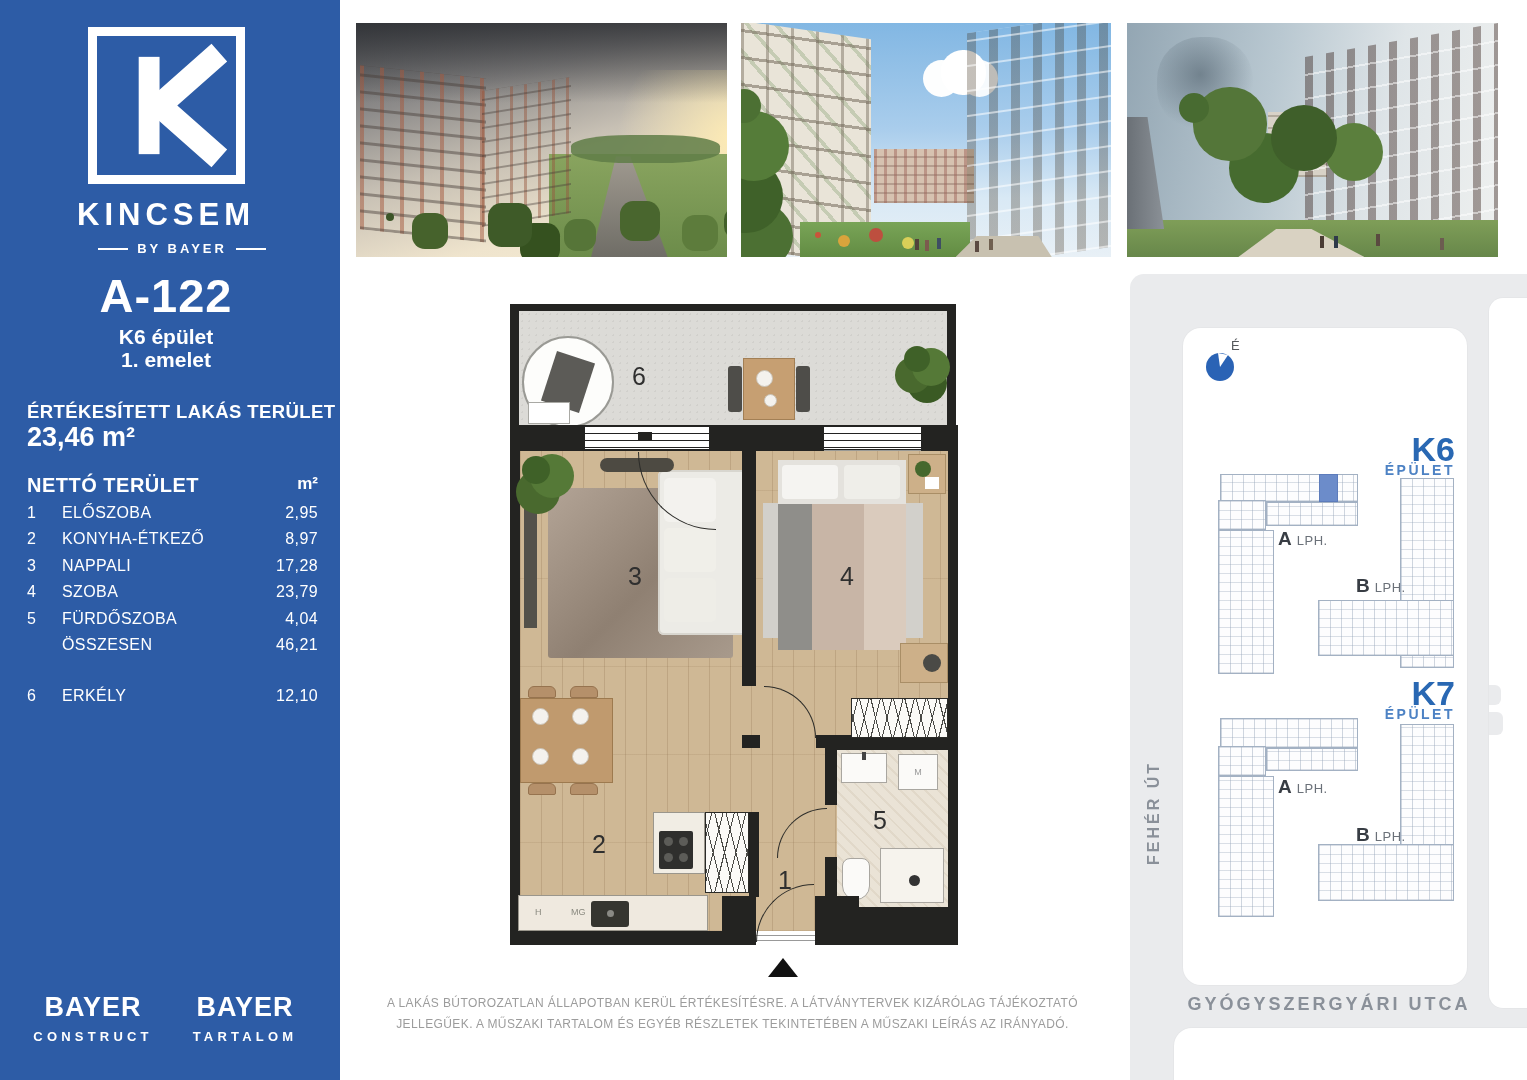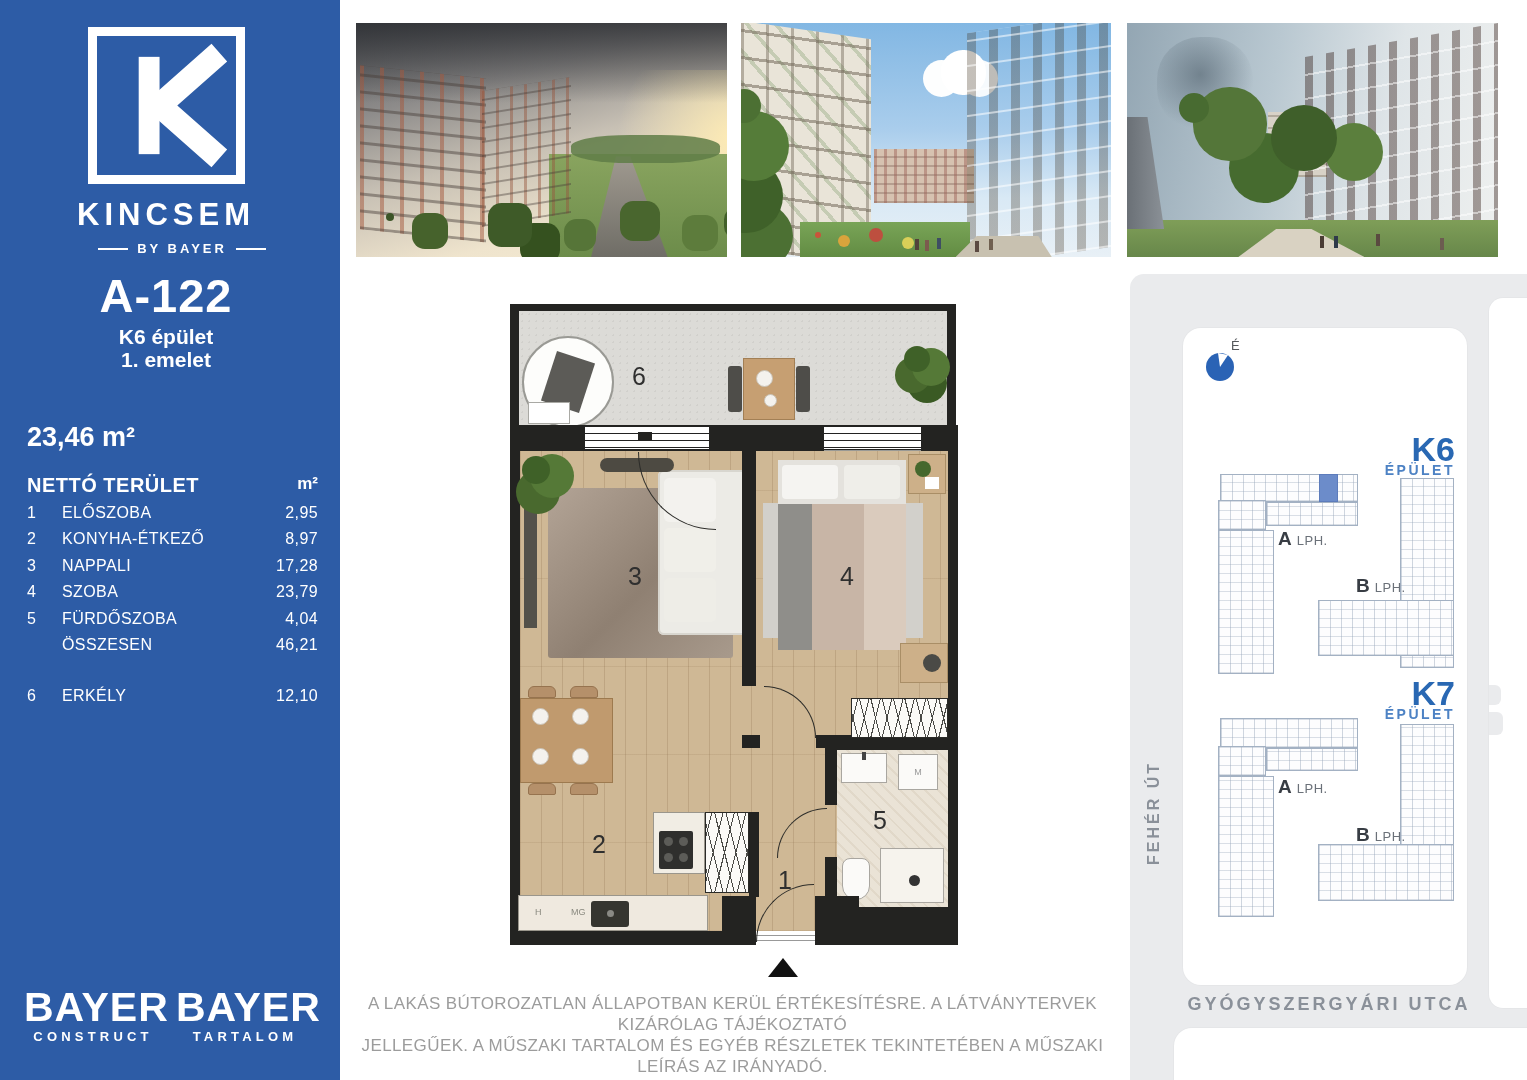--- a/index.html
+++ b/index.html
@@ -19,21 +19,21 @@
   .byline .t{font-size:13px;font-weight:bold;letter-spacing:3px;}
   .unitcode{position:absolute;left:0;top:268px;width:332px;text-align:center;font-size:47px;font-weight:bold;letter-spacing:1px;}
   .bfloor{position:absolute;left:0;width:332px;text-align:center;font-size:21px;font-weight:bold;}
   .soldtitle{position:absolute;left:27px;top:401px;font-size:18.5px;font-weight:bold;letter-spacing:.4px;}
   .soldval{position:absolute;left:27px;top:422px;font-size:27px;font-weight:bold;}
   .nethdr{position:absolute;left:27px;right:22px;top:474px;display:flex;justify-content:space-between;font-weight:bold;}
   .nethdr .l{font-size:20px;letter-spacing:.5px;} .nethdr .r{font-size:17px;}
   .arearow{position:absolute;left:27px;right:22px;height:22px;font-size:16px;letter-spacing:.4px;display:flex;}
   .arearow .num{width:35px;} .arearow .nm{flex:1;} .arearow .val{text-align:right;}
   .blogo{position:absolute;top:988px;text-align:center;color:#fff;}
-  .blogo .t{font-size:41px;font-weight:bold;letter-spacing:1px;line-height:38px;}
+  .blogo .t{font-size:27px;font-weight:bold;letter-spacing:1px;line-height:38px;}
   .blogo .s{font-size:13px;font-weight:bold;letter-spacing:4.2px;margin-top:3px;}
   
   .render{position:absolute;top:23px;height:234px;overflow:hidden;background:#cfd4d6;}
   
   .plan{position:absolute;left:508px;top:298px;width:455px;height:662px;}
   .wood{background:#cfb895;
     background-image:repeating-linear-gradient(90deg,rgba(120,88,55,.20) 0 1px,transparent 1px 21px),
                      repeating-linear-gradient(0deg,rgba(120,88,55,.12) 0 1px,transparent 1px 88px);}
   .conc{background:#dcdbd7;background-image:radial-gradient(rgba(0,0,0,.05) 1px,transparent 1px);background-size:7px 7px;}
   .bathfloor{background:#eae3d6;background-image:repeating-linear-gradient(45deg,rgba(170,150,120,.14) 0 2px,transparent 2px 9px);}
@@ -52,21 +52,21 @@
   .card{position:absolute;background:#fff;border-radius:18px;box-shadow:0 0 0 1px rgba(0,0,0,.02);}
   .bldg{position:absolute;box-sizing:border-box;border:1px solid #a3b1c3;background-color:#fdfdfe;
     background-image:repeating-linear-gradient(90deg,rgba(150,165,185,.45) 0 1px,transparent 1px 11px),
                      repeating-linear-gradient(0deg,rgba(150,165,185,.35) 0 1px,transparent 1px 9px);}
   .ktitle{position:absolute;text-align:right;color:#2968b3;font-weight:bold;}
   .ksub{position:absolute;text-align:right;color:#4d82c4;font-size:14px;letter-spacing:2.5px;font-weight:bold;}
   .lph{position:absolute;display:flex;align-items:baseline;gap:5px;}
   .lph .a{font-size:19px;font-weight:bold;color:#383d44;}
   .lph .b{font-size:13px;color:#6b7179;letter-spacing:.5px;}
   .street{color:#8a9099;font-weight:bold;letter-spacing:3px;font-size:18px;}
-  .disc{position:absolute;left:360px;top:993px;width:745px;text-align:center;color:#9c9c9c;font-size:17px;line-height:21px;letter-spacing:.4px;}
+  .disc{position:absolute;left:360px;top:993px;width:745px;text-align:center;color:#9c9c9c;font-size:12px;line-height:21px;letter-spacing:.4px;}
   .chair-b{position:absolute;background:#b5906a;border-radius:6px 6px 2px 2px;border:1px solid #96734f;box-sizing:border-box;}
   .plate{position:absolute;width:17px;height:17px;border-radius:50%;background:#f4f2ee;border:1px solid #c9c2b6;box-sizing:border-box;}
 </style>
 </head>
 <body>
 
 <div class="page">
 
   <div class="sidebar">
     <div class="logo-box">
@@ -78,20 +78,21 @@
     <div class="brand">KINCSEM</div>
     <div class="byline">
       <span class="dash"></span>
       <span class="t">BY BAYER</span>
       <span class="dash"></span>
     </div>
     <div class="unitcode">A-122</div>
     <div class="bfloor" style="top:325px;">K6 épület</div>
     <div class="bfloor" style="top:348px;">1. emelet</div>
 
+    <div class="soldtitle">ÉRTÉKESÍTETT LAKÁS TERÜLET</div>
     <div class="soldval">23,46 m²</div>
 
     <div class="nethdr">
       <span class="l">NETTÓ TERÜLET</span>
       <span class="r">m²</span>
     </div>
 
     <div class="arearow" style="top:504px;">
       <span class="num">1</span>
       <span class="nm">ELŐSZOBA</span>

